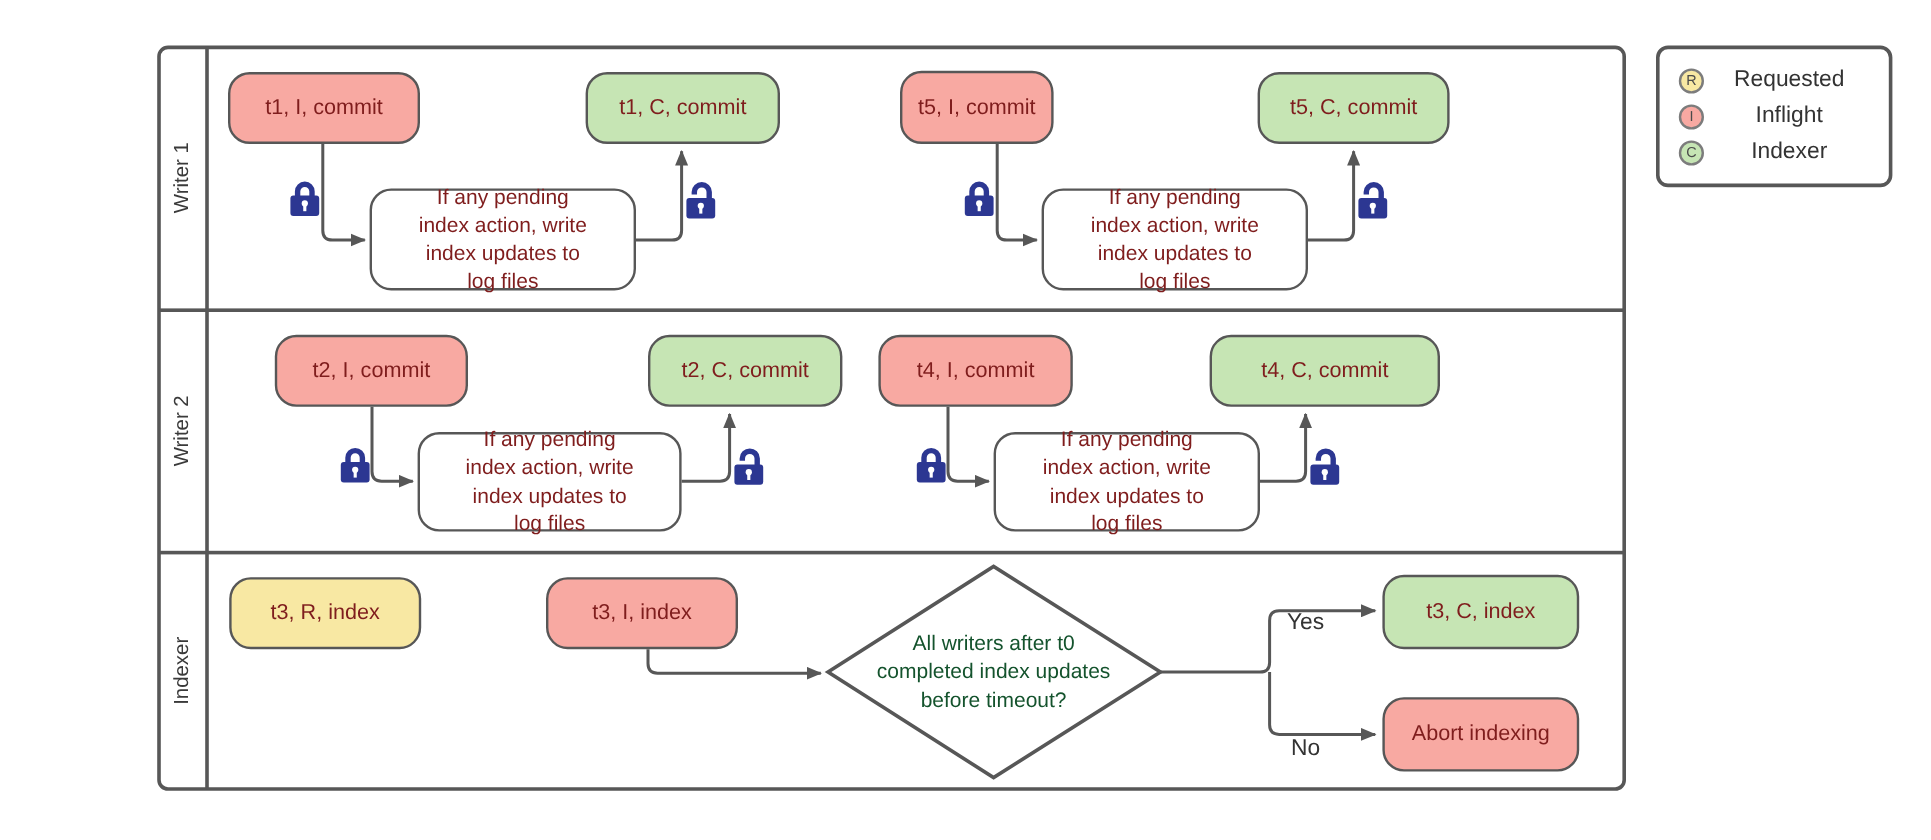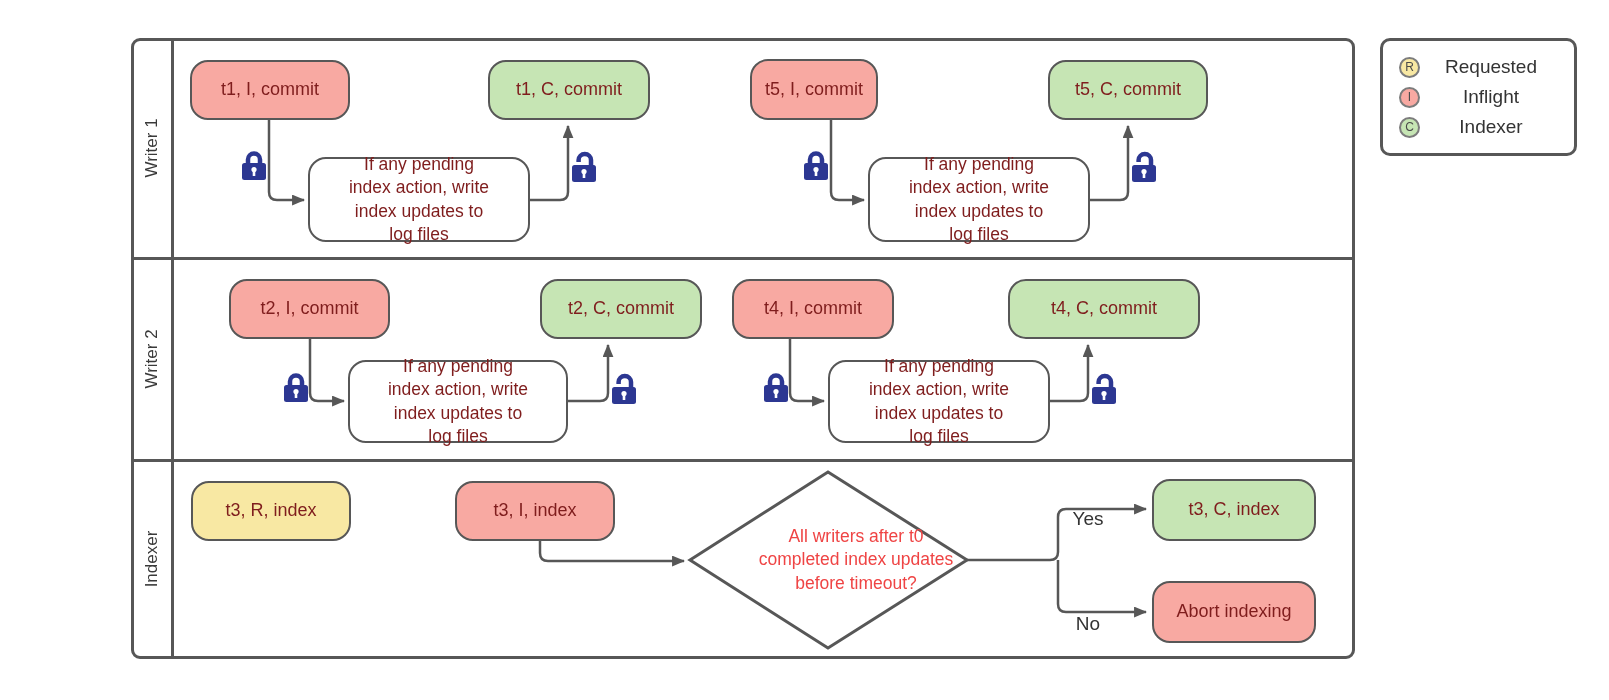--- a/index.html
+++ b/index.html
@@ -25,23 +25,23 @@
     display:flex;align-items:center;justify-content:center;text-align:center;
     font-size:18px;color:#7f1d1d;z-index:3;line-height:1.3;
   }
   .fill-red{background:#f8a9a2;}
   .fill-green{background:#c6e5b4;}
   .fill-yellow{background:#f8e8a3;}
   .fill-white{background:#ffffff;}
   .process{font-size:17.5px;padding:0 31px;line-height:1.32;}
   
   #decision-text{
-    left:752px;top:500px;width:208px;height:120px;z-index:3;
+    left:724px;top:500px;width:208px;height:120px;z-index:3;
     display:flex;align-items:center;justify-content:center;text-align:center;
-    font-size:17.5px;line-height:1.35;color:#ef4444;
+    font-size:17.5px;line-height:1.35;color:#14532d;
   }
   .edge-label{z-index:3;font-size:19px;color:#333333;text-align:center;width:56px;}
   
   #legend{
     left:1380px;top:38px;width:197px;height:118px;box-sizing:border-box;
     border:3px solid #575757;border-radius:10px;background:#ffffff;
     display:flex;flex-direction:column;justify-content:center;gap:4px;padding:6px 12px 6px 16px;
   }
   .legend-row{display:flex;align-items:center;height:26px;}
   .legend-dot{

